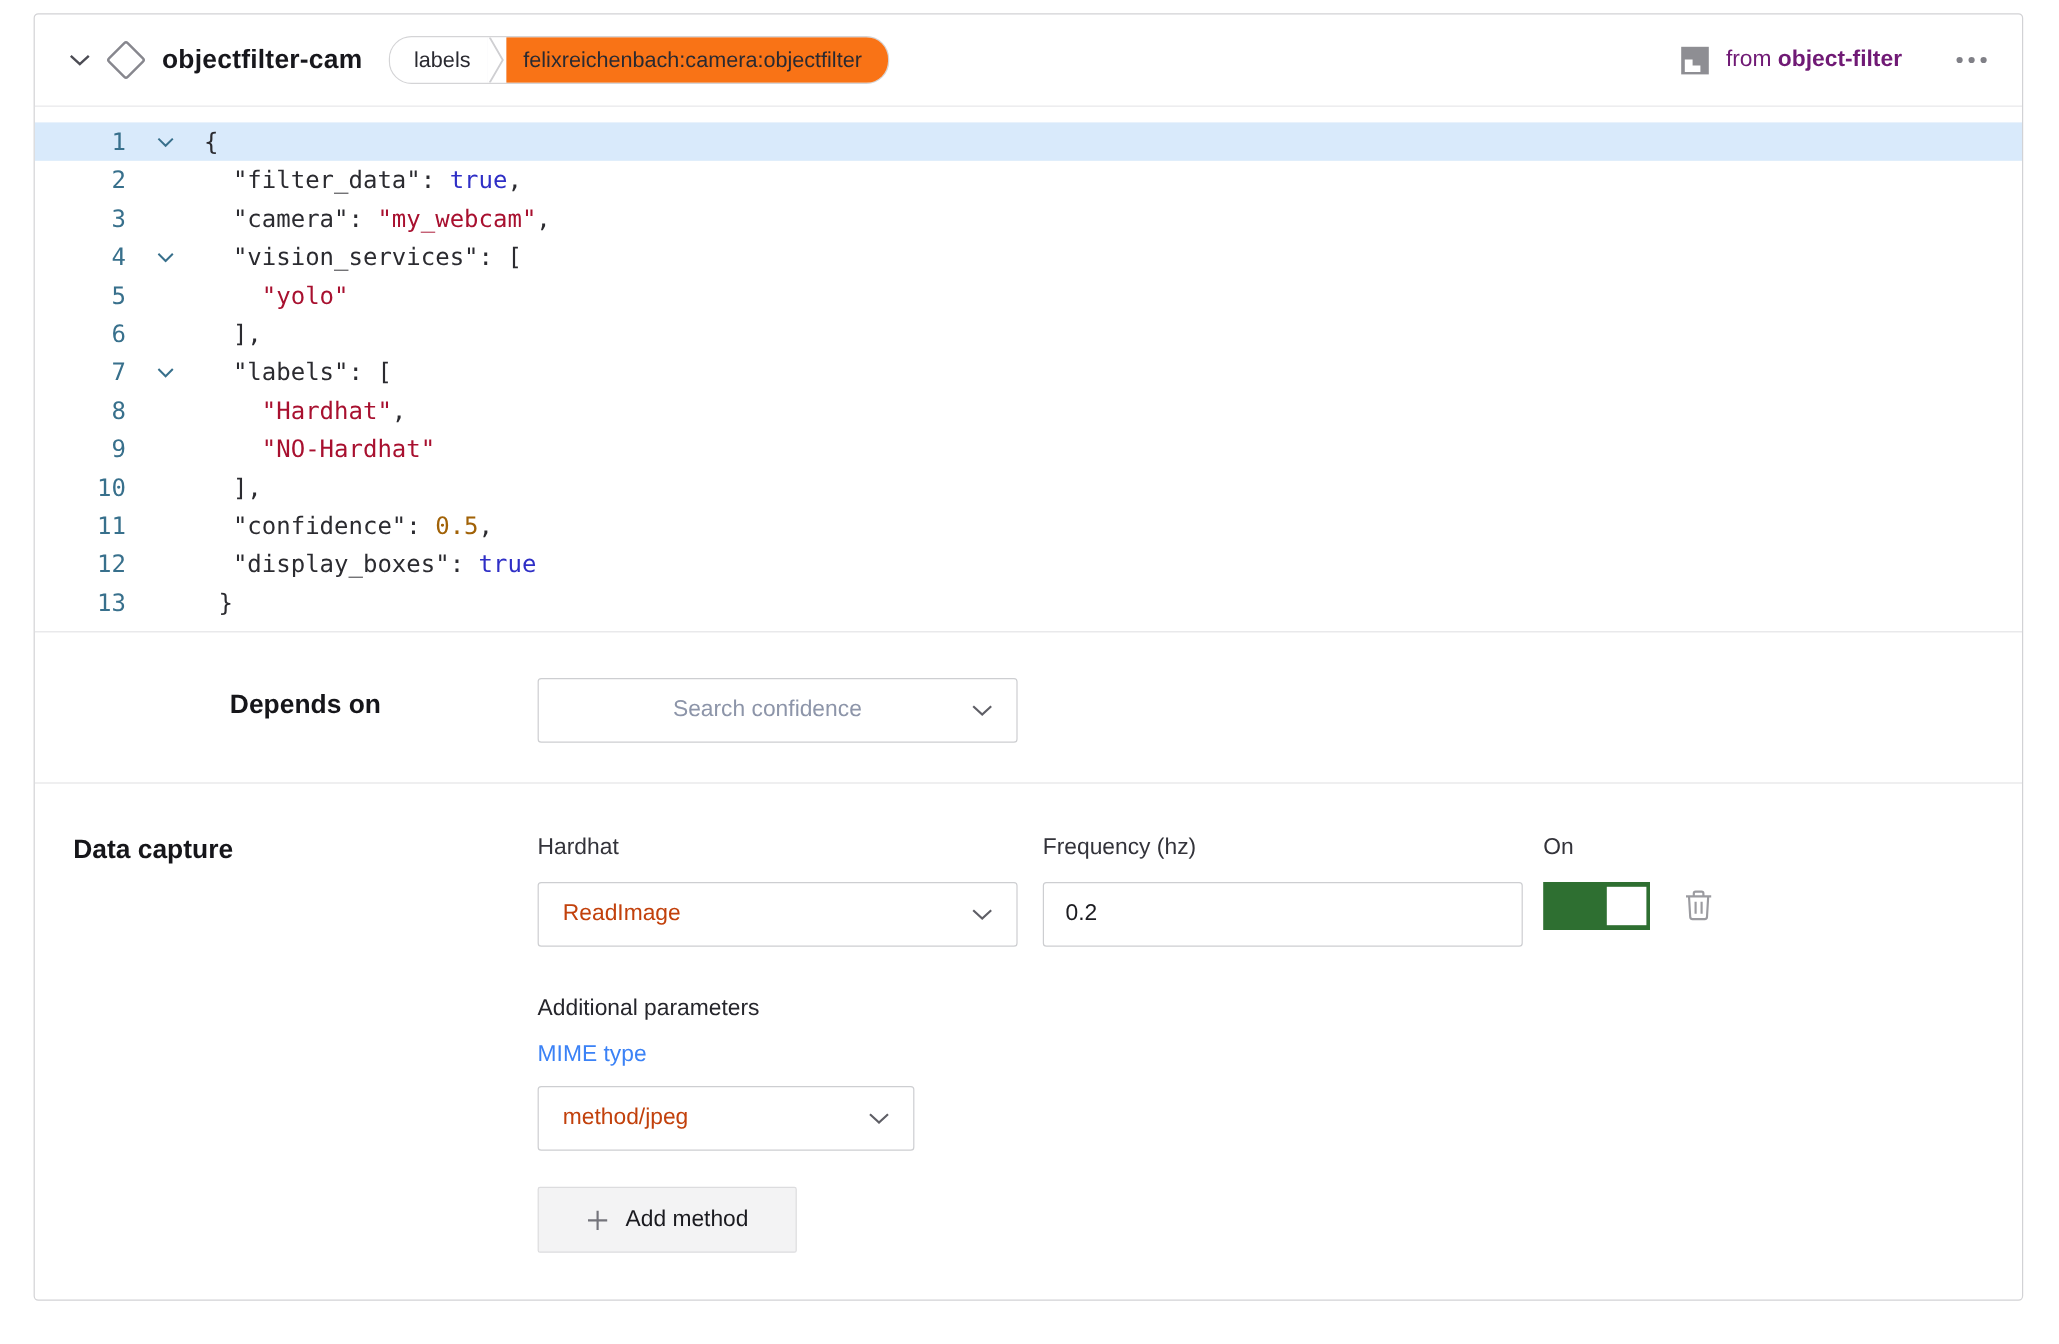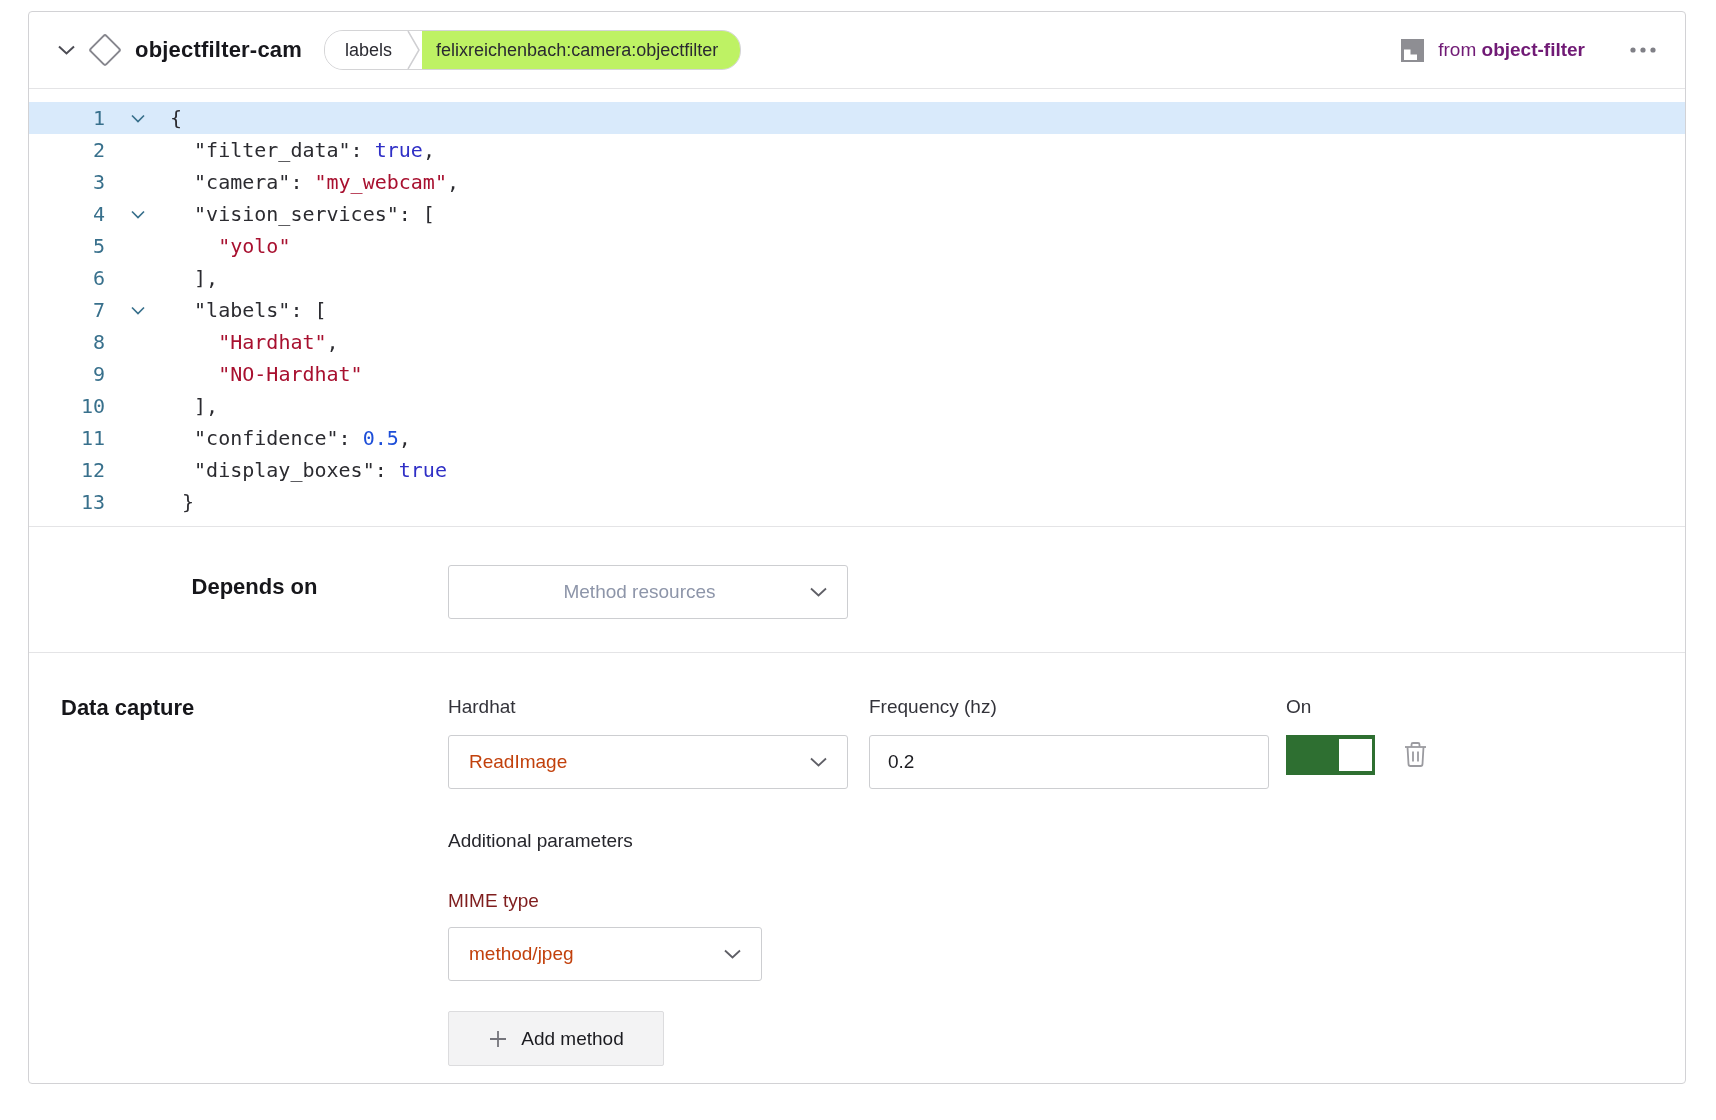--- a/index.html
+++ b/index.html
@@ -7,38 +7,38 @@
   .card{position:absolute;left:28px;top:11px;width:1658px;height:1073px;border:1px solid #d2d2d5;border-radius:4px;background:#fff;box-sizing:border-box;overflow:hidden;}
 
   
   .hdr{height:77px;display:flex;align-items:center;padding:0 26px;border-bottom:1px solid #e4e4e6;box-sizing:border-box;}
   .hdr .collapse-btn{width:22px;height:22px;display:flex;align-items:center;justify-content:center;cursor:pointer;}
   .hdr .diamond{width:20px;height:20px;border:2px solid #87878e;transform:rotate(45deg);border-radius:3px;margin:0 10px 0 16px;flex:none;}
   .hdr .title{font-size:22px;font-weight:bold;color:#17171c;margin:0 0 0 8px;letter-spacing:.2px;}
   .pill{display:flex;align-items:stretch;height:38px;border:1px solid #d4d4d6;border-radius:19px;overflow:hidden;margin-left:22px;background:#ececee;}
   .pill .seg{display:flex;align-items:center;font-size:18px;color:#2a2a31;white-space:nowrap;}
   .pill .seg.api{background:#ffffff;padding:0 14px 0 20px;}
-  .pill .seg.model{background:#bef264;padding:0 22px 0 14px;}
+  .pill .seg.model{background:#f97316;padding:0 22px 0 14px;}
   .pill .sep{display:flex;align-items:center;background:#ffffff;}
   .hdr-right{margin-left:auto;display:flex;align-items:center;}
   .from-txt{font-size:19px;color:#701a75;margin-left:12px;white-space:nowrap;}
   .from-txt b{font-weight:bold;}
   .dots-btn{margin-left:42px;display:flex;align-items:center;cursor:pointer;padding:6px 2px;}
 
   
   .editor{padding:13px 0 8px 0;box-sizing:border-box;height:437px;background:#fff;}
   .code-line{display:flex;height:32px;line-height:32px;font-family:"DejaVu Sans Mono",monospace;font-size:20px;}
   .code-line.hl{background:#d9eafb;}
   .ln{width:76px;text-align:right;color:#38708c;flex:none;font-size:20px;}
   .fold{width:65px;flex:none;display:flex;align-items:center;justify-content:center;}
   .code-text{white-space:pre;color:#2b2b30;}
   .tk-plain{color:#2b2b30;}
   .tk-str{color:#a8102f;}
   .tk-bool{color:#2f2fc6;}
-  .tk-num{color:#1d4ed8;}
+  .tk-num{color:#a16207;}
 
   
   .section{display:flex;box-sizing:border-box;padding-left:32px;border-top:1px solid #e4e4e6;}
   .sect-label{width:387px;flex:none;font-size:22px;font-weight:bold;color:#16161a;}
   .sect-depends{height:126px;padding-top:38px;text-align:center;}
   .sect-depends .sect-label{padding-top:9px;}
   .sect-capture{height:435px;padding-top:42px;}
 
   .combo{box-sizing:border-box;height:54px;border:1px solid #cdced1;border-radius:3px;background:#fff;display:flex;align-items:center;padding:0 20px;cursor:pointer;}
   .combo .cval{font-size:19px;color:#c2410c;flex:1;}
@@ -50,21 +50,21 @@
   .cap-col-method{width:400px;margin-right:21px;}
   .cap-col-method .combo{width:400px;}
   .cap-col-freq{width:400px;margin-right:17px;}
   .freq-input{box-sizing:border-box;width:400px;height:54px;border:1px solid #cdced1;border-radius:3px;font-size:19px;color:#1c1c21;padding:0 18px;font-family:"Liberation Sans",sans-serif;outline:none;}
   .cap-col-on{width:89px;}
   .toggle{width:89px;height:40px;background:#2e6f31;position:relative;cursor:pointer;}
   .toggle .knob{position:absolute;right:3px;top:4px;width:33px;height:32px;background:#ffffff;}
   .trash-btn{margin-left:28px;margin-top:46px;cursor:pointer;height:28px;}
 
   .addl-label{font-size:19px;color:#26262c;line-height:24px;margin-top:40px;}
-  .mime-label{font-size:19px;color:#7f1d1d;line-height:24px;margin-top:36px;margin-bottom:14px;}
+  .mime-label{font-size:19px;color:#3b82f6;line-height:24px;margin-top:14px;margin-bottom:14px;}
   .mime-combo{width:314px;}
   .add-method-btn{margin-top:30px;width:214px;height:53px;background:#f3f3f4;border:1px solid #dcdcde;border-radius:2px;display:flex;align-items:center;justify-content:center;cursor:pointer;font-family:"Liberation Sans",sans-serif;}
   .add-method-btn .plus{margin-right:13px;display:flex;align-items:center;}
   .add-method-btn .lbl{font-size:19px;color:#1b1b20;}
 </style>
 </head>
 <body>
 
 <div class="card">
 
@@ -183,21 +183,21 @@
       <div class="code-line">
         <span class="ln">13</span>
         <span class="fold"></span>
         <span class="code-text"><span class="tk-plain"> }</span></span>
       </div>
     </div>
 
   <div class="section sect-depends">
     <div class="sect-label">Depends on</div>
     <div class="combo search-combo">
-      <span class="cph">Method resources</span>
+      <span class="cph">Search confidence</span>
       <svg width="17" height="10" viewBox="0 0 17 10">
           <polyline points="1,1.5 8.5,8.5 16,1.5" fill="none" stroke="#5f5f66" stroke-width="1.8"></polyline>
         </svg>
     </div>
   </div>
 
   <div class="section sect-capture">
     <div class="sect-label">Data capture</div>
     <div>
       <div class="cap-row">

